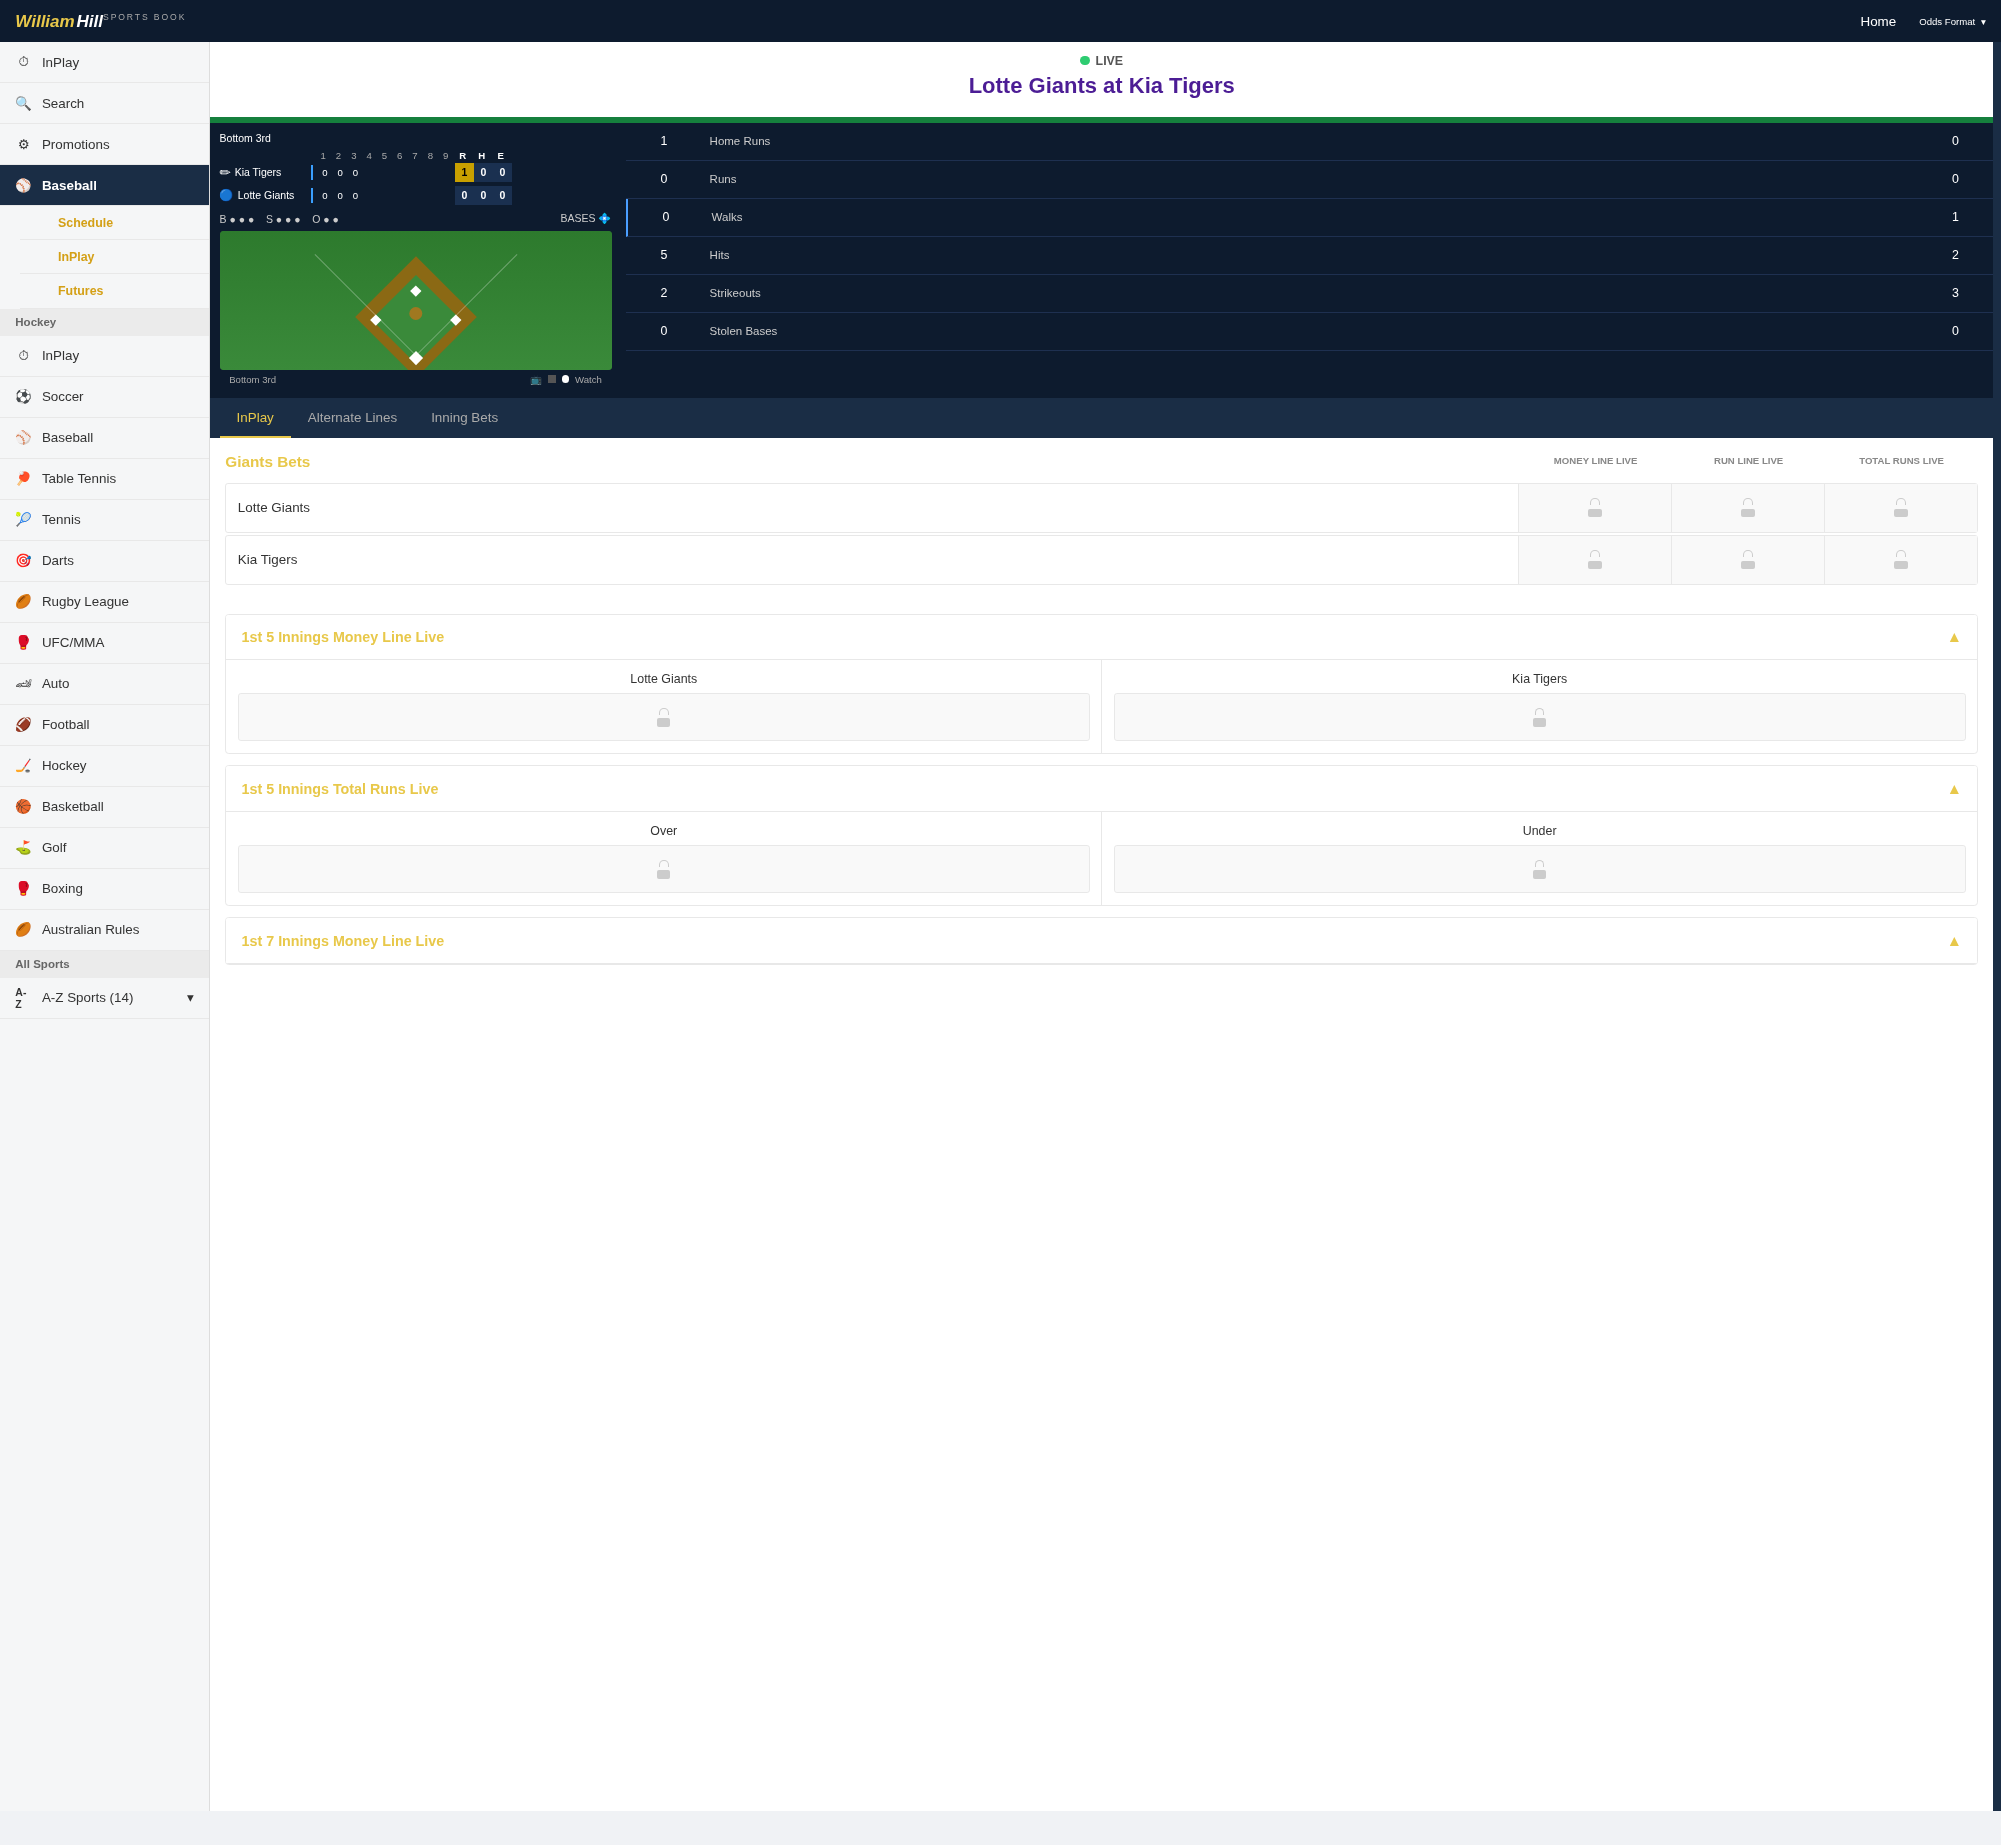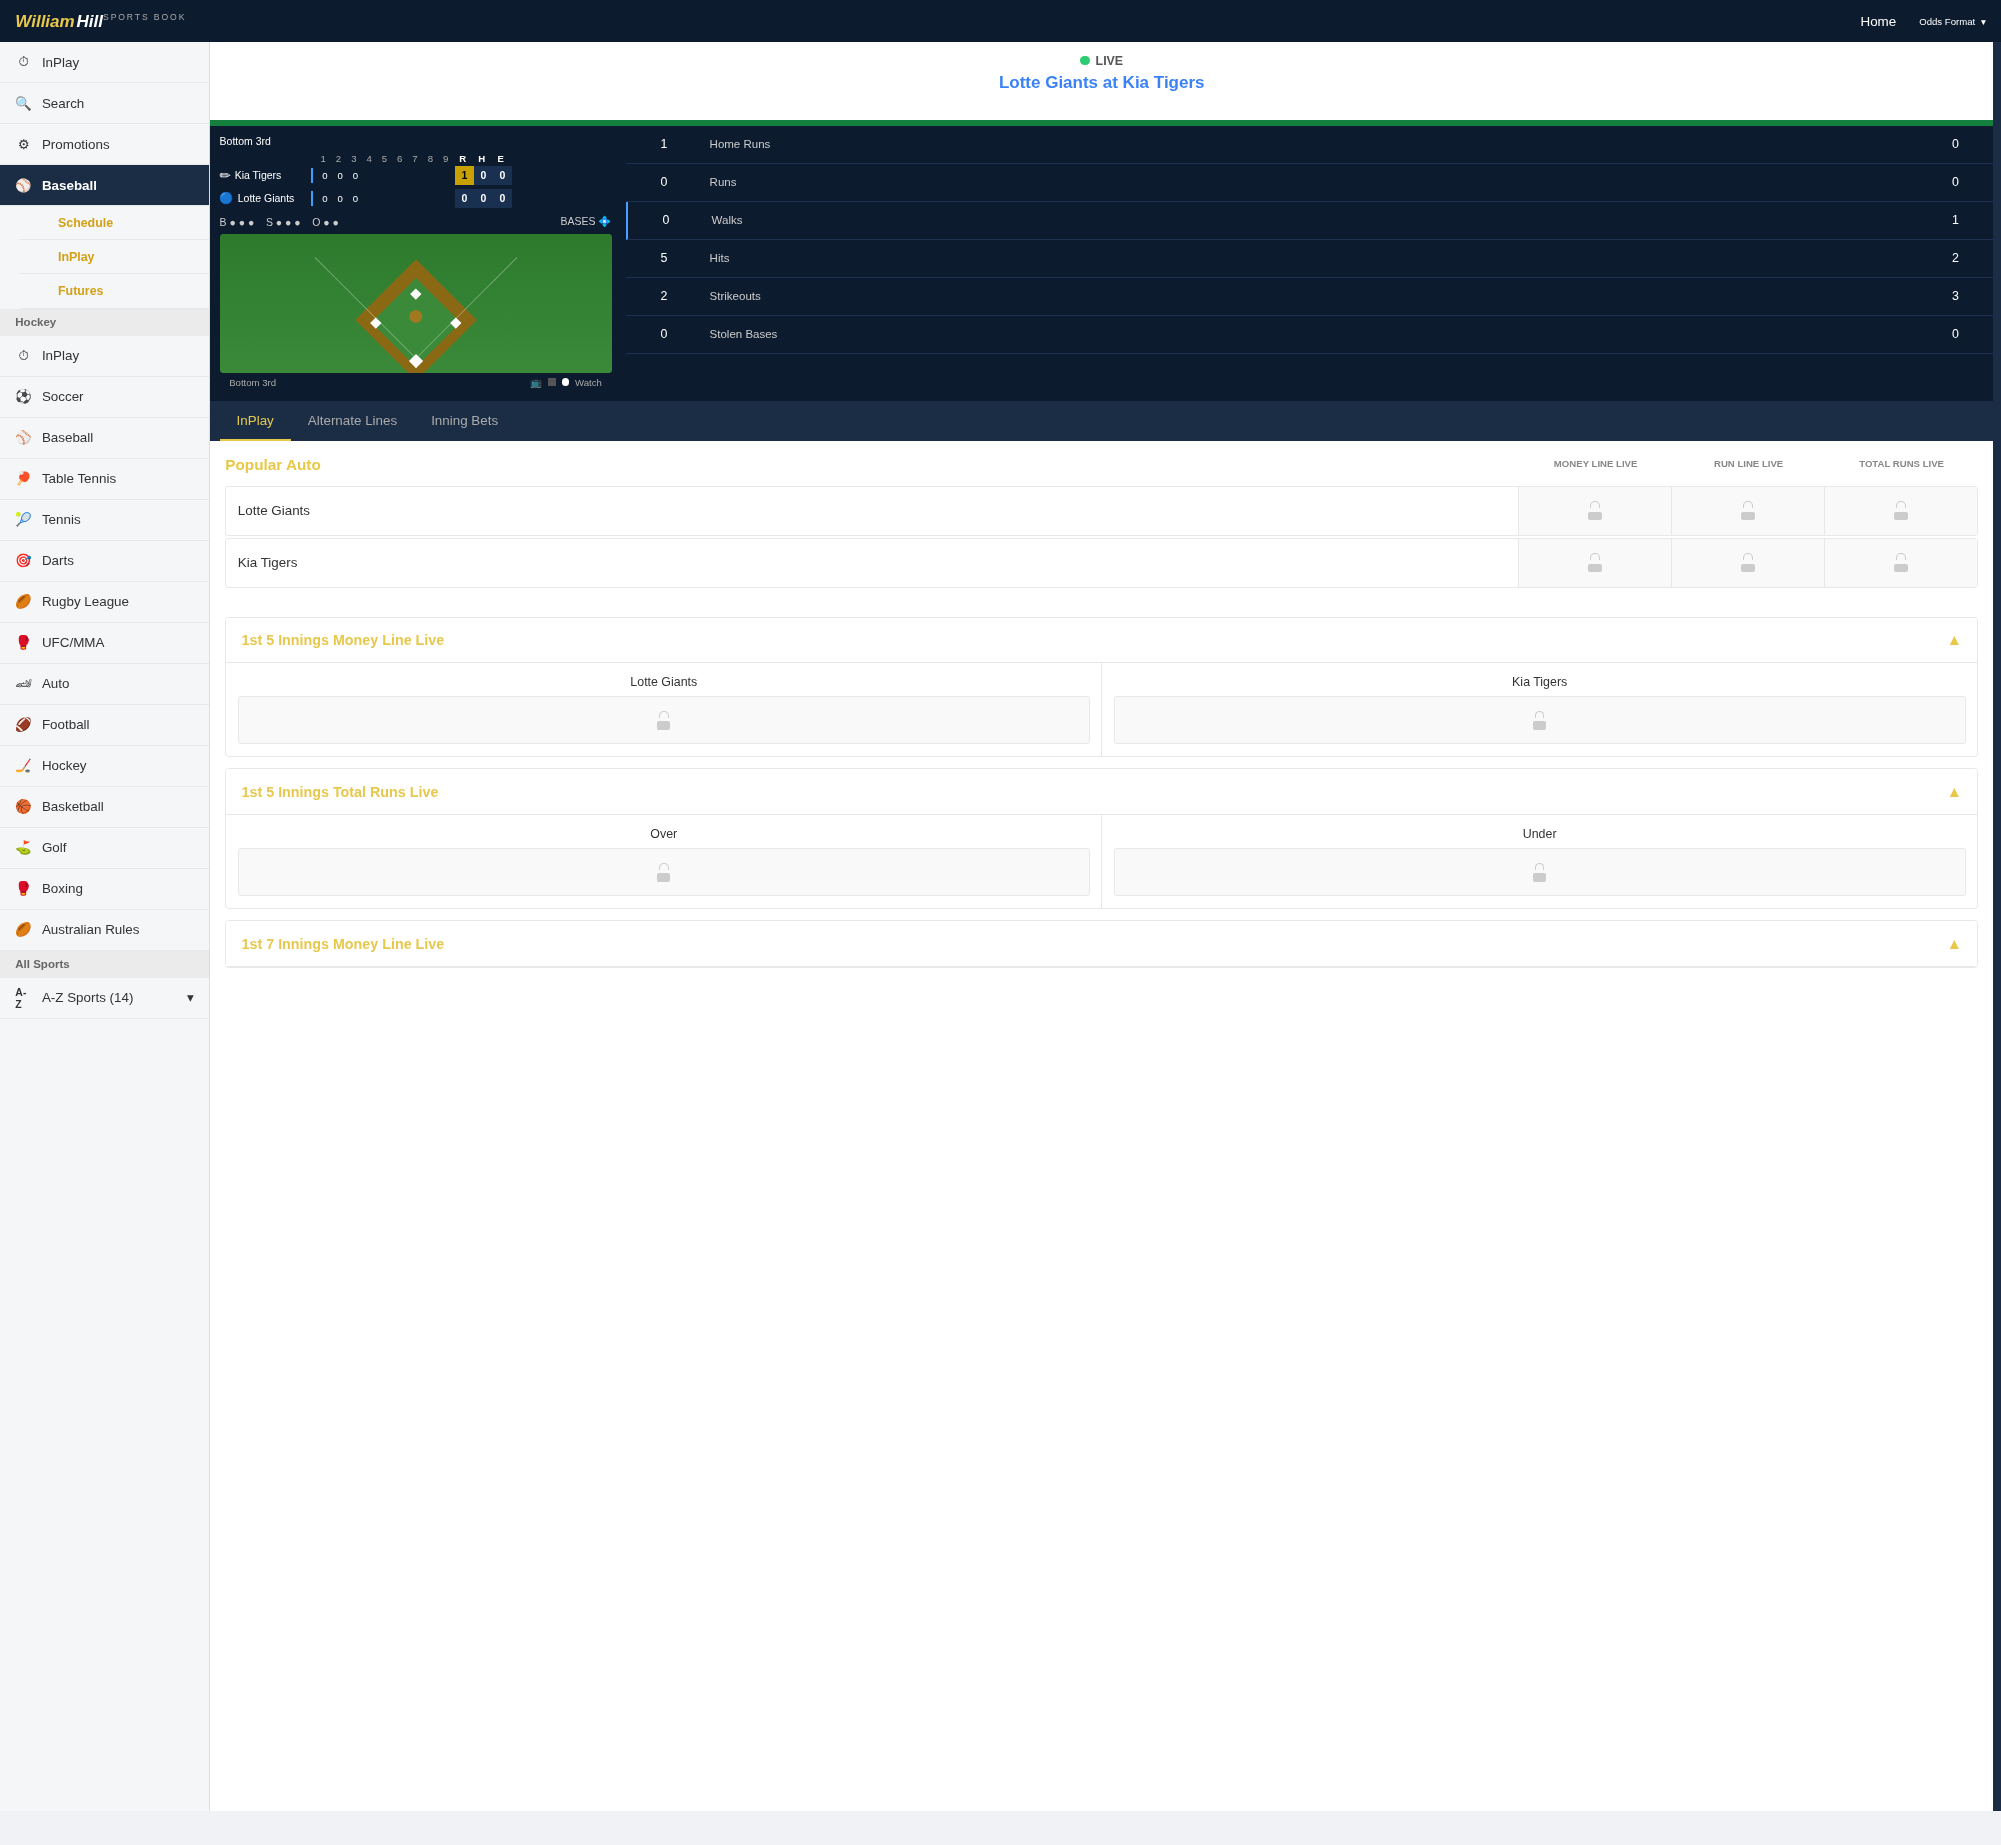--- a/index.html
+++ b/index.html
@@ -85,21 +85,21 @@
     }
     .live-badge {
       display: flex;
       align-items: center;
       justify-content: center;
       gap: 5.7px;
       margin-bottom: 5.7px;
     }
     .live-dot { width: 9.6px; height: 9.6px; background: #2ecc71; border-radius: 50%; }
     .live-text { color: #555; font-size: 12.4px; font-weight: bold; }
-    .game-title { text-align: center; font-size: 17px; font-weight: bold; color: #3b82f6; margin-bottom: 15px; }
+    .game-title { text-align: center; font-size: 22px; font-weight: bold; color: #4c1d95; margin-bottom: 6px; }
 
     
     .scoreboard-area {
       display: flex;
       gap: 5px;
       background: #0d1b2e;
     }
     .baseball-viz {
       width: 411px;
       background: #0d1b2e;
@@ -544,21 +544,21 @@
     </div>
 
     <div class="tabs-bar">
       <div class="tab-item active">InPlay</div>
       <div class="tab-item">Alternate Lines</div>
       <div class="tab-item">Inning Bets</div>
     </div>
 
     <div class="bets-section">
       <div class="bets-header">
-        <span class="bets-title">Popular Auto</span>
+        <span class="bets-title">Giants Bets</span>
         <div class="col-headers">
           <span class="col-header">MONEY LINE LIVE</span>
           <span class="col-header">RUN LINE LIVE</span>
           <span class="col-header">TOTAL RUNS LIVE</span>
         </div>
       </div>
 
       <div class="bet-row">
         <span class="bet-team">Lotte Giants</span>
         <div class="bet-cell">

